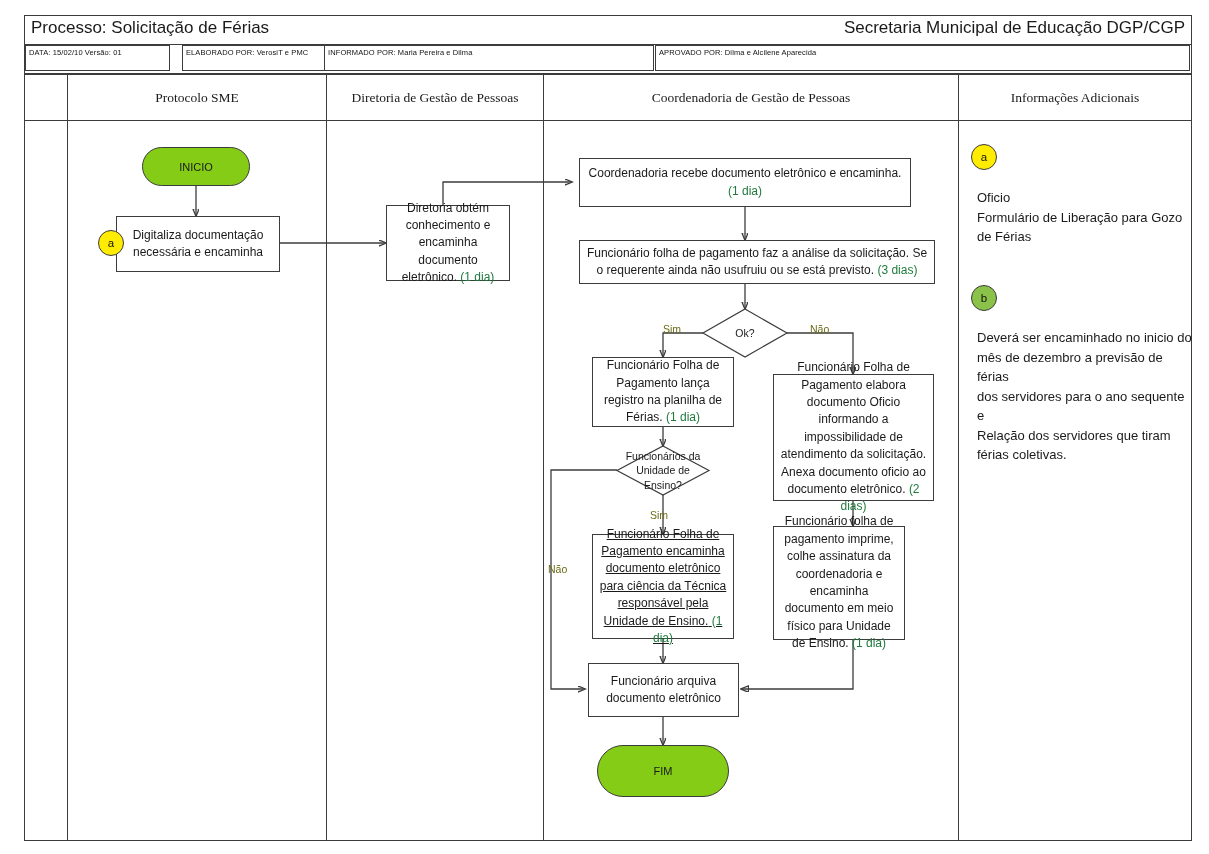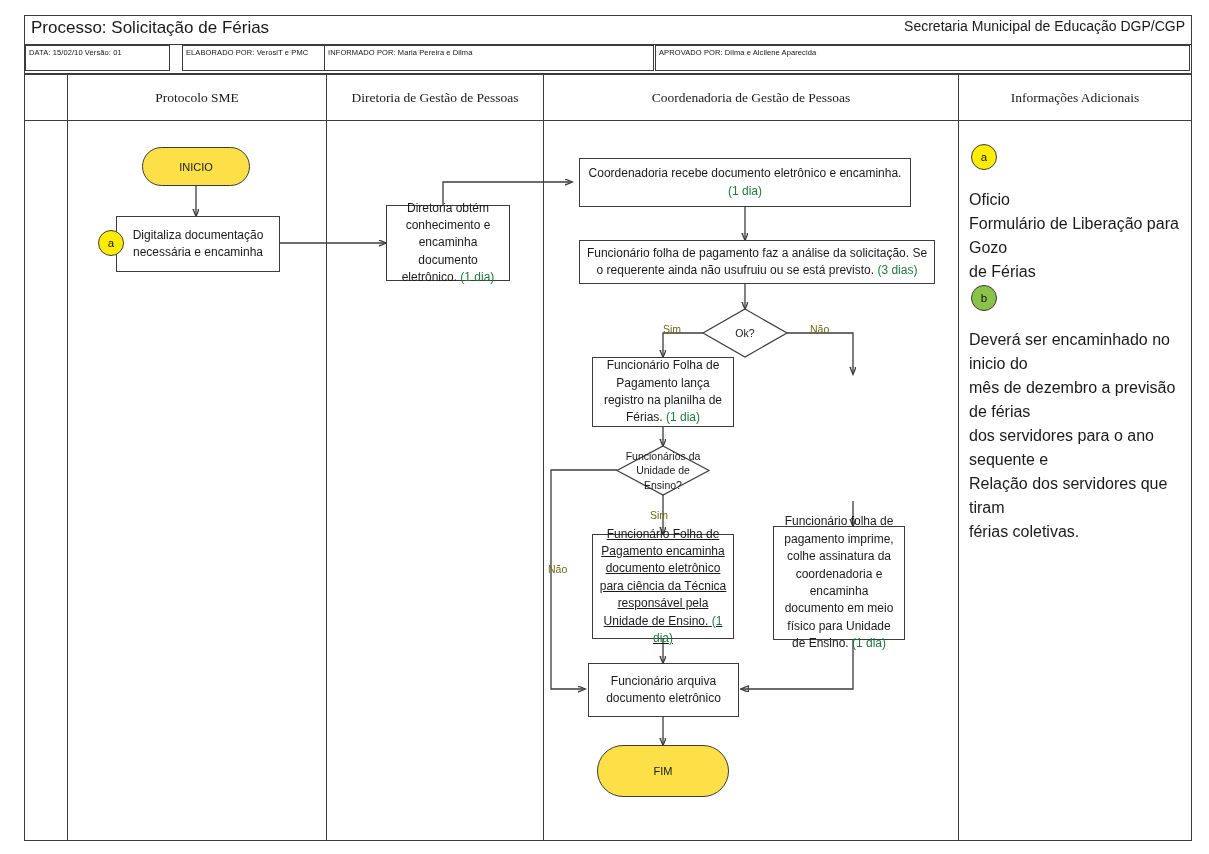--- a/index.html
+++ b/index.html
@@ -43,21 +43,21 @@
     left: 6px;
     top: 2px;
     font-size: 17px;
     color: #1a1a1a;
     white-space: nowrap;
   }
   .hdr-sec {
     position: absolute;
     right: 6px;
     top: 2px;
-    font-size: 14px;
+    font-size: 17px;
     color: #1a1a1a;
     white-space: nowrap;
   }
   .hdr-rule {
     position: absolute;
     left: 25px;
     top: 44px;
     width: 1166px;
     height: 1px;
     background: #3c3c3c;
@@ -139,21 +139,21 @@
     text-align: center;
     font-size: 12px;
     line-height: 1.45;
     color: #1a1a1a;
     padding: 3px 5px;
   }
   .term {
     position: absolute;
     box-sizing: border-box;
     border: 1px solid #3c3c3c;
-    background: #fde047;
+    background: #84cc16;
     border-radius: 26px;
     display: flex;
     align-items: center;
     justify-content: center;
     font-size: 11px;
     color: #1a1a1a;
   }
   .dec-wrap { position: absolute; }
   .dec-wrap svg { position: absolute; left: 0; top: 0; overflow: visible; }
   .dec-label {
@@ -186,24 +186,25 @@
     justify-content: center;
     font-size: 11.5px;
     color: #111;
     box-sizing: border-box;
   }
   .badge.a { background: #ffec00; }
   .badge.b { background: #8ac24a; }
 
   .note {
     position: absolute;
-    font-size: 16px;
+    font-size: 13px;
     line-height: 1.5;
     color: #1a1a1a;
     white-space: pre-line;
+    margin-left: 8px;
   }
 
   
   #wires {
     position: absolute;
     left: 0; top: 0;
     width: 1209px; height: 854px;
     pointer-events: none;
   }
   #wires line, #wires path, #wires polyline {
@@ -324,20 +325,26 @@
   <div class="edge-label" style="left:663px; top:323px;">Sim</div>
   <div class="edge-label" style="left:810px; top:323px;">Não</div>
 
   <div class="node" style="left:592px; top:357px; width:142px; height:70px;justify-content:flex-end;">
     <span>
       <span>Funcionário Folha de Pagamento lança registro na planilha de Férias.</span>
        <span class="dur">(1 dia)</span>
     </span>
   </div>
 
+  <div class="node" style="left:773px; top:374px; width:161px; height:127px;">
+    <span>
+      <span>Funcionário Folha de Pagamento elabora documento Oficio informando a impossibilidade de atendimento da solicitação. Anexa documento oficio ao documento eletrônico.</span>
+       <span class="dur">(2 dias)</span>
+    </span>
+  </div>
 
   <div class="dec-wrap" style="left:617px; top:446px; width:92px; height:49px;">
     <svg width="92" height="49" viewBox="0 0 92 49">
       <polygon points="46,0 92,24.5 46,49 0,24.5" fill="#ffffff" stroke="#3c3c3c" stroke-width="1.2"></polygon>
     </svg>
     <div class="dec-label">Funcionários da Unidade de Ensino?</div>
   </div>
   <div class="edge-label" style="left:650px; top:509px;">Sim</div>
   <div class="edge-label" style="left:548px; top:563px;">Não</div>
 

